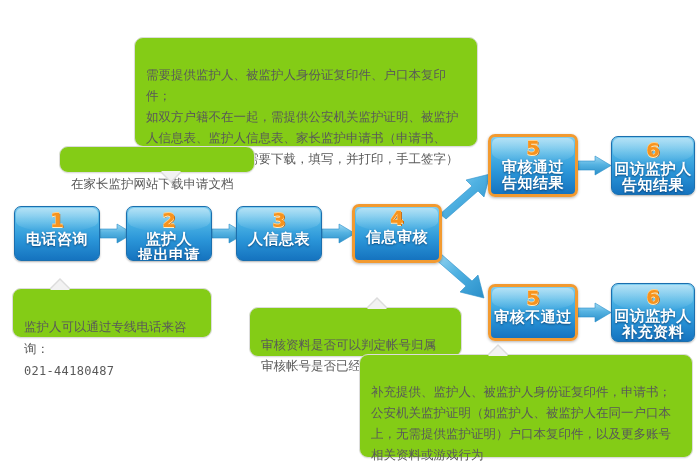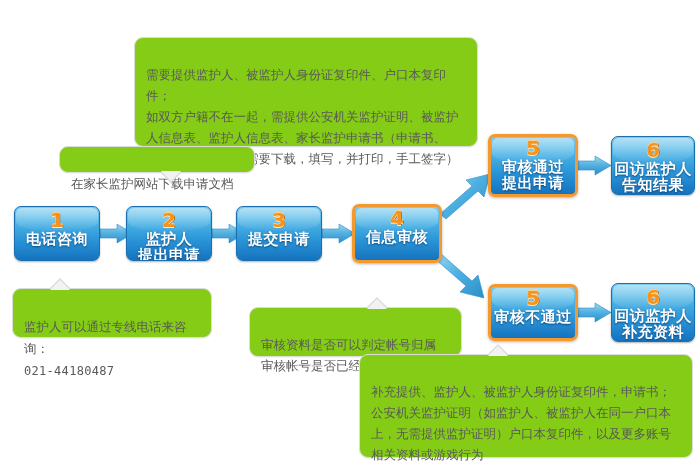--- a/index.html
+++ b/index.html
@@ -205,32 +205,32 @@
   </div>
 
   <div class="node" style="left:126px; top:206px; width:86px; height:55px;">
     <span class="num">2</span>
     <span class="lbl">监护人
 提出申请</span>
   </div>
 
   <div class="node" style="left:236px; top:206px; width:86px; height:55px;">
     <span class="num">3</span>
-    <span class="lbl">提交申请</span>
+    <span class="lbl">人信息表</span>
   </div>
 
   <div class="node hl" style="left:352px; top:204px; width:90px; height:59px;">
     <span class="num">4</span>
     <span class="lbl">信息审核</span>
   </div>
 
   <div class="node hl" style="left:488px; top:134px; width:90px; height:63px;">
     <span class="num">5</span>
     <span class="lbl">审核通过
-提出申请</span>
+告知结果</span>
   </div>
 
   <div class="node" style="left:611px; top:136px; width:84px; height:59px;">
     <span class="num">6</span>
     <span class="lbl">回访监护人
 告知结果</span>
   </div>
 
   <div class="node hl" style="left:488px; top:284px; width:90px; height:57px;">
     <span class="num">5</span>

